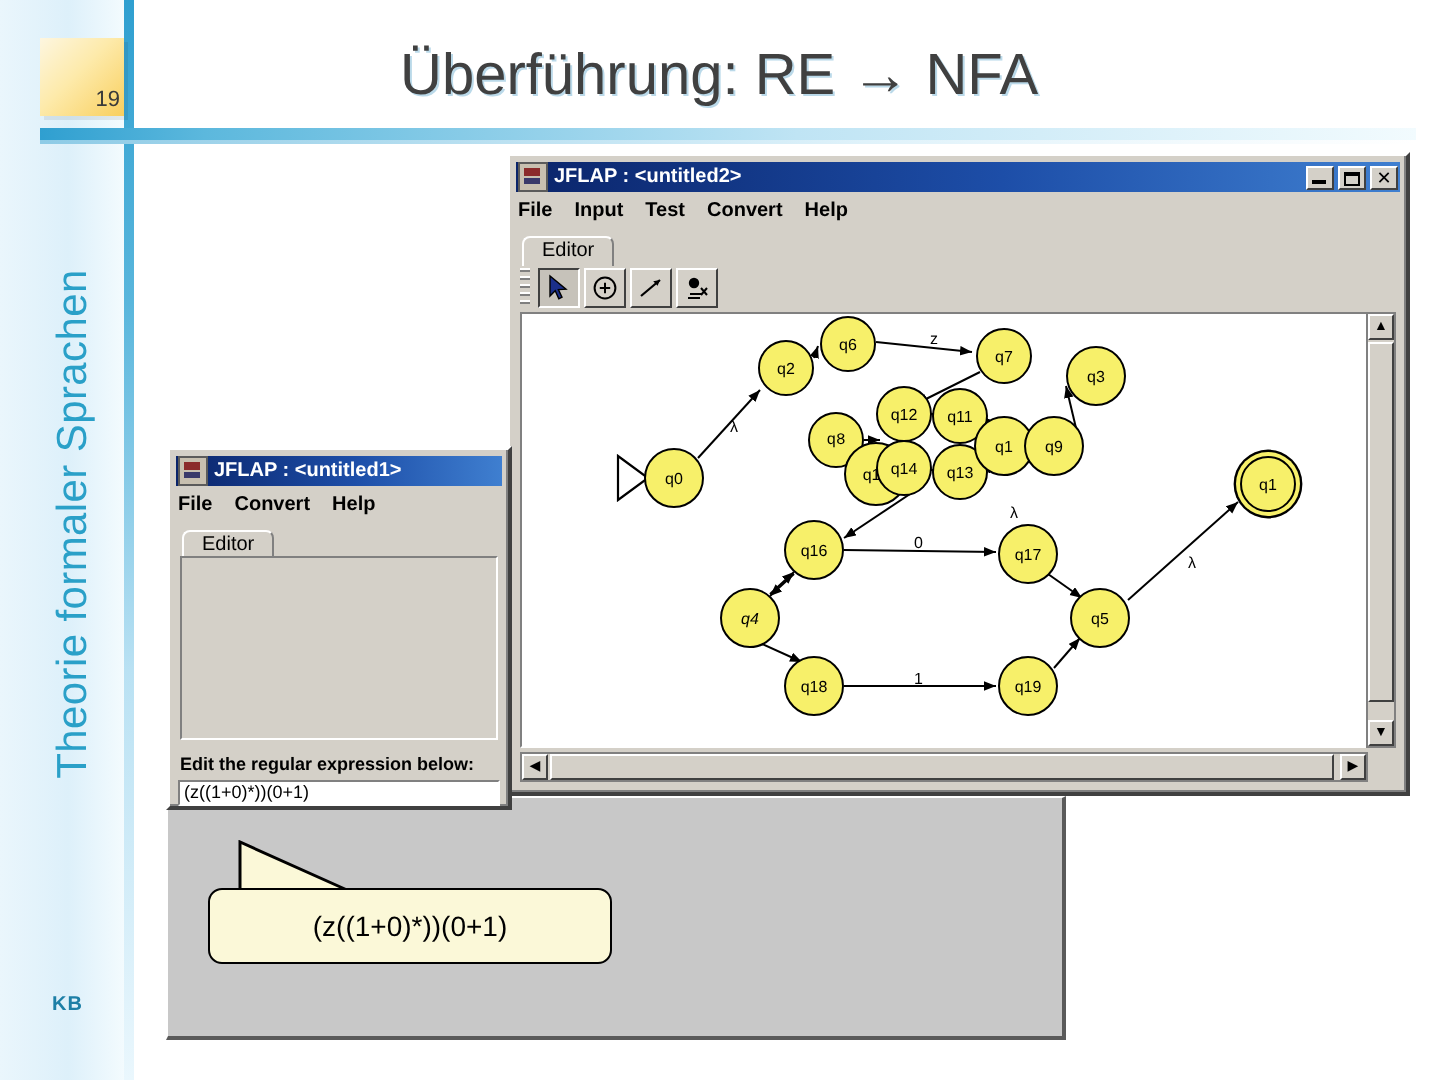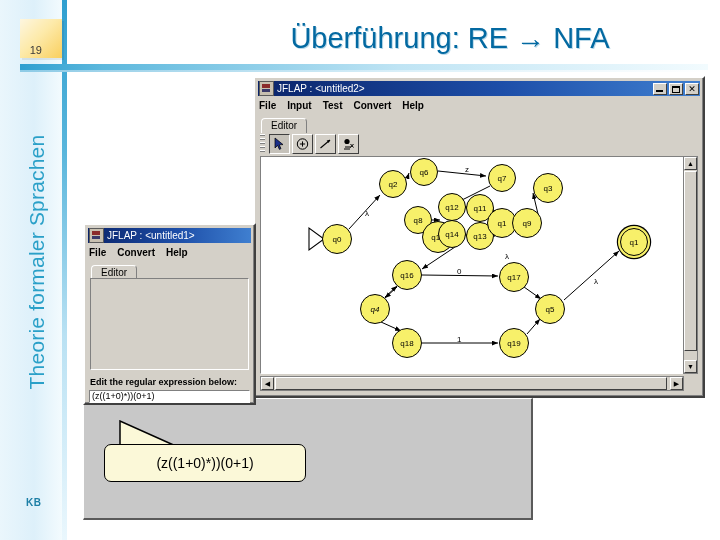--- a/index.html
+++ b/index.html
@@ -30,27 +30,27 @@
     font-size:10px;font-weight:bold;color:#1d7fa6;letter-spacing:.5px;
   }
 
   
   .pagechip{
     position:absolute;left:20px;top:19px;width:42px;height:39px;
     background:linear-gradient(135deg,#fdf6e0 0%,#fdeaaa 45%,#f9cf5e 100%);
     box-shadow:2px 2px 0 rgba(0,0,0,.07);
   }
   .pagechip span{
-    position:absolute;right:20px;bottom:2px;font-size:11px;color:#3a3a3a;
+    position:absolute;right:2px;bottom:2px;font-size:11px;color:#3a3a3a;
   }
 
   
   .title{
     position:absolute;left:200px;top:22px;width:500px;
-    text-align:center;font-size:29px;color:#0369a1;
+    font-size:29px;color:#404040;
     text-shadow:1px 1px 0 rgba(130,185,215,.55);
     white-space:nowrap;
   }
   .header-rule{
     position:absolute;left:20px;top:64px;width:688px;height:6px;
     background:linear-gradient(to right,#2f9fd0 0%,#5cb8dd 12%,#bfe4f4 55%,#f2fbfe 100%);
   }
   .header-rule2{
     position:absolute;left:20px;top:70px;width:688px;height:2px;
     background:linear-gradient(to right,#8ecbe6 0%,#dff2fa 60%,#ffffff 100%);
@@ -76,21 +76,21 @@
     width:13px;height:13px;margin:0 3px 0 1px;flex:0 0 auto;position:relative;
     background:#c8c0b0;border:1px solid #5b5b5b;
   }
   .titlebar .tico:before{
     content:"";position:absolute;left:2px;top:2px;width:8px;height:4px;background:#8b2b2b;
   }
   .titlebar .tico:after{
     content:"";position:absolute;left:2px;top:7px;width:8px;height:3px;background:#3a3a6a;
   }
   .titlebar .ttext{
-    color:#ffffff;font-size:10px;font-weight:normal;white-space:nowrap;overflow:hidden;
+    color:#ffffff;font-size:10px;font-weight:bold;white-space:nowrap;overflow:hidden;
   }
   .winbtns{margin-left:auto;display:flex;gap:2px;padding-right:1px;}
   .wbtn{
     width:14px;height:12px;background:#d4d0c8;
     border-top:1px solid #ffffff;border-left:1px solid #ffffff;
     border-right:1px solid #404040;border-bottom:1px solid #404040;
     position:relative;box-sizing:border-box;
   }
   .wbtn.min:after{content:"";position:absolute;left:2px;bottom:2px;width:7px;height:2px;background:#000;}
   .wbtn.max:after{content:"";position:absolute;left:2px;top:2px;width:8px;height:7px;border:1px solid #000;border-top-width:2px;box-sizing:border-box;}

